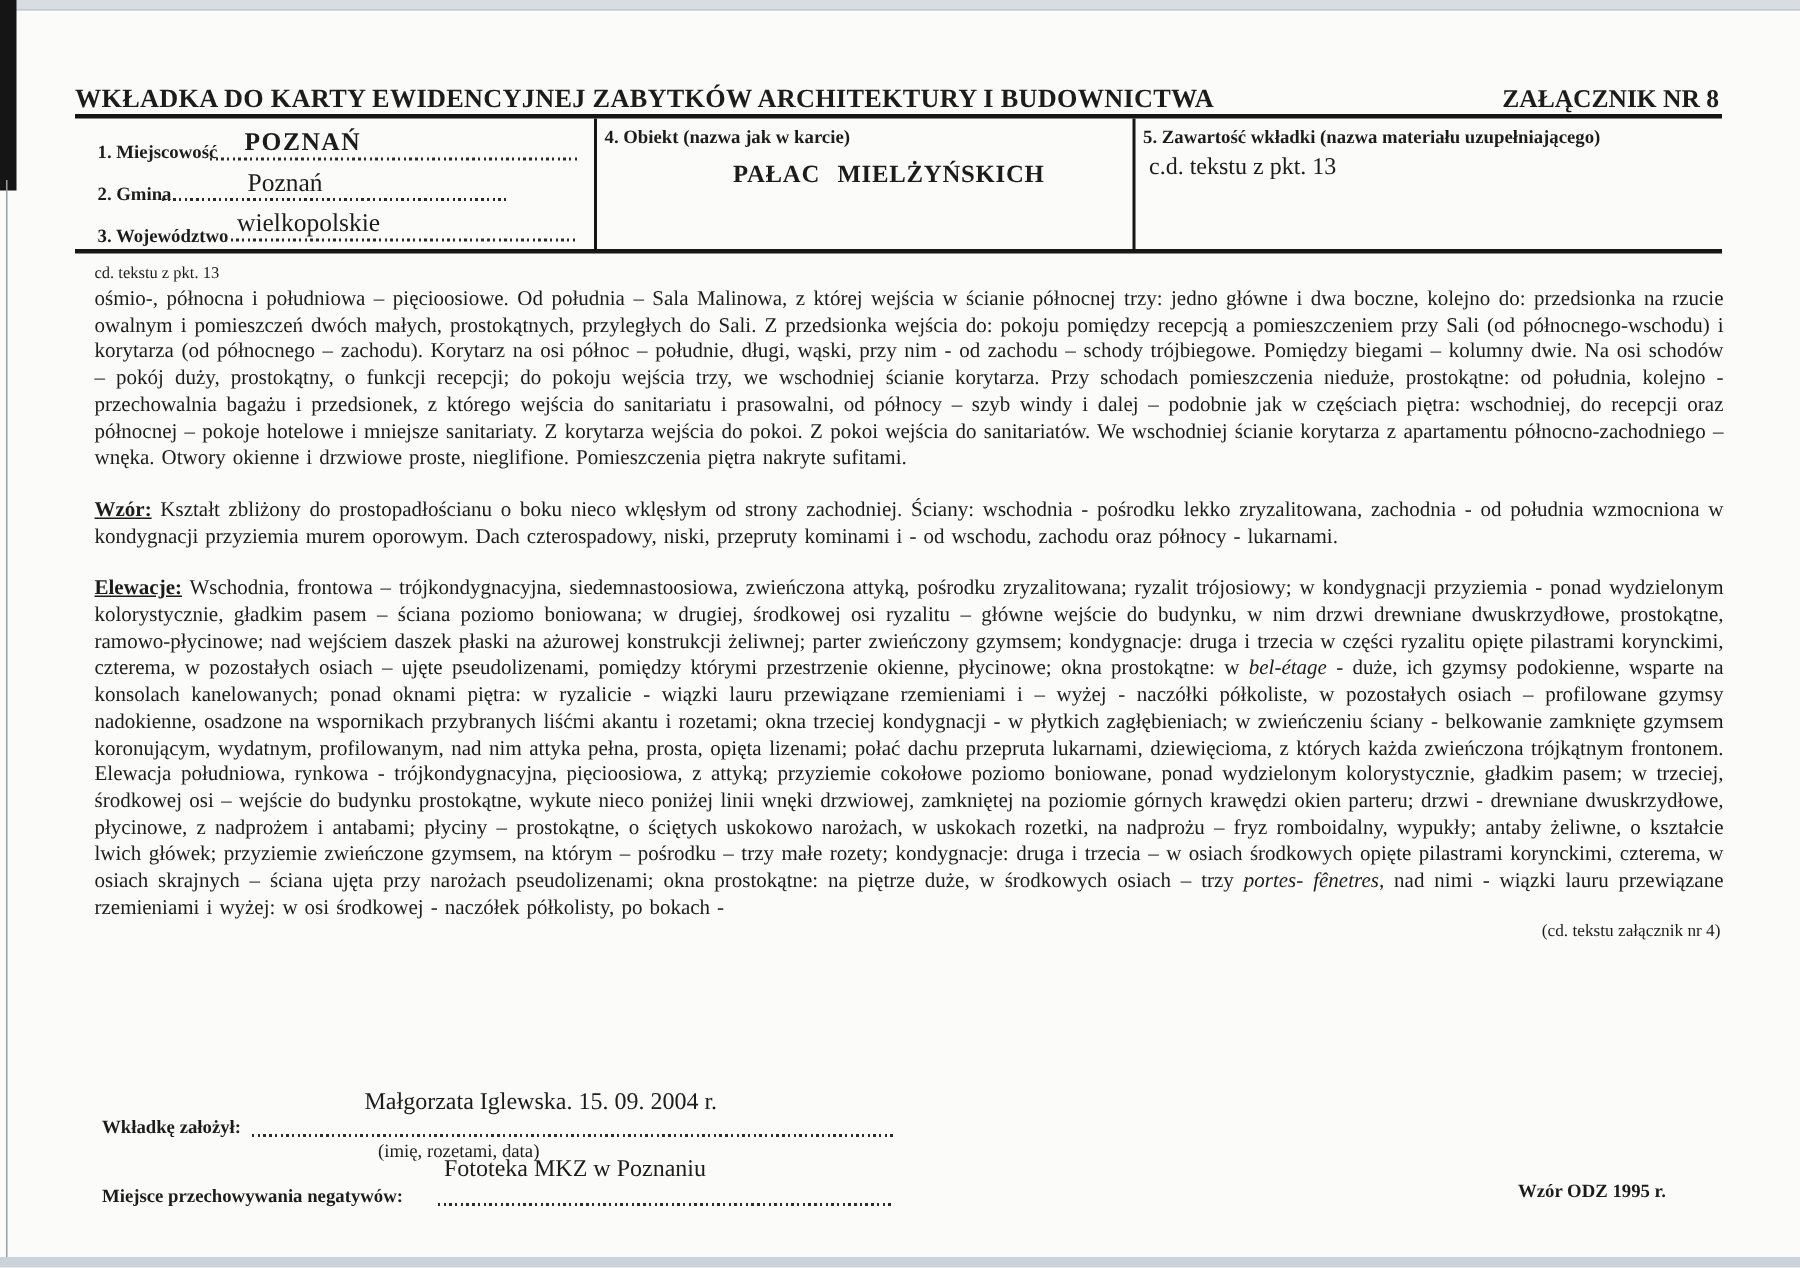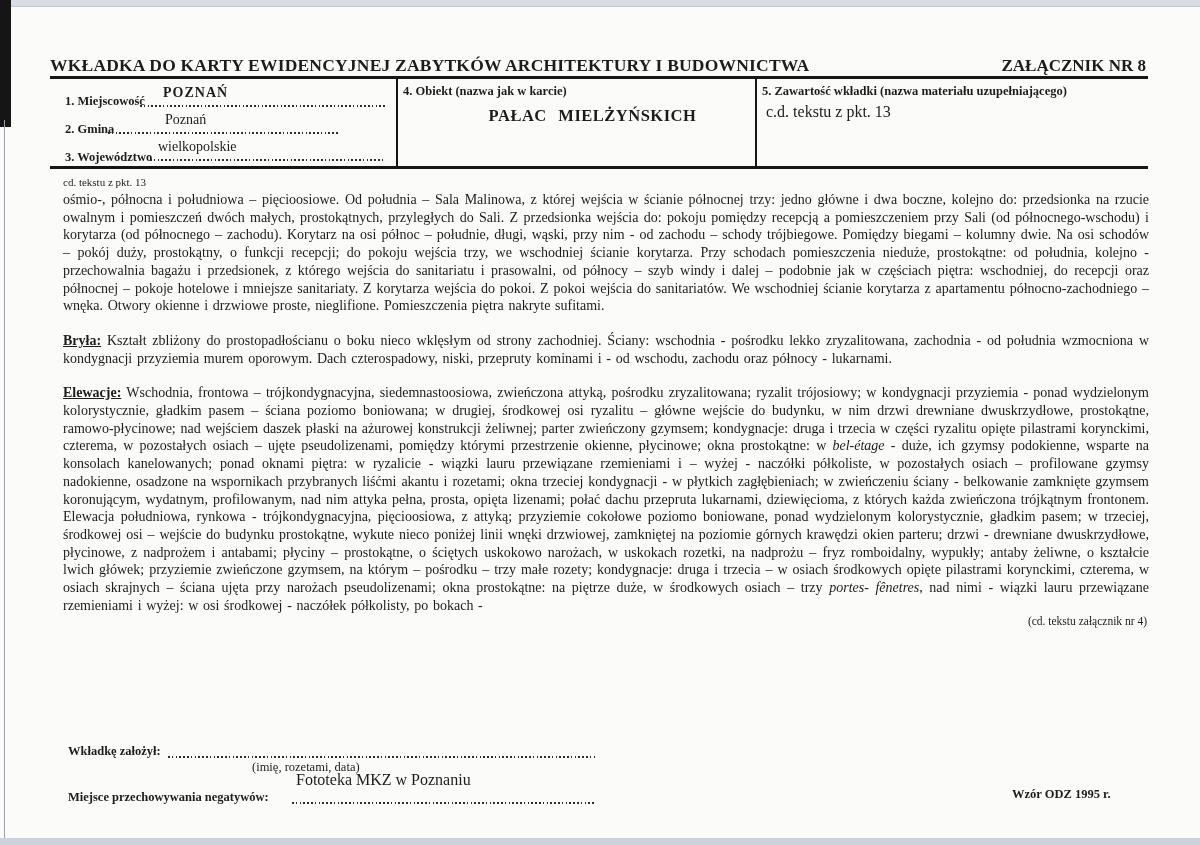--- a/index.html
+++ b/index.html
@@ -22,21 +22,21 @@
   .doc-title{font-size:17.5px;font-weight:bold;letter-spacing:0.2px;white-space:nowrap;}
   .annex{font-size:17px;font-weight:bold;white-space:nowrap;padding-right:2px;}
   .rule-thick{position:absolute;background:#161616;}
   #rule-top{left:50px;top:76px;width:1098px;height:3px;}
   #rule-bottom{left:50px;top:166px;width:1098px;height:3px;}
   .vline{position:absolute;width:2px;background:#161616;top:79px;height:87px;}
   #vline-1{left:396px;}
   #vline-2{left:755px;}
 
   .flabel{position:absolute;font-size:12.5px;font-weight:bold;white-space:nowrap;}
-  .fvalue{position:absolute;font-size:14px;white-space:nowrap;}
+  .fvalue{position:absolute;font-size:17px;white-space:nowrap;}
   .fvalue.bold{font-weight:bold;letter-spacing:1px;}
   .dots{position:absolute;height:2px;background-image:repeating-linear-gradient(90deg,#2d2d2d 0 1.6px,transparent 1.6px 3.8px);}
 
   .box-label{position:absolute;font-size:12.5px;font-weight:bold;white-space:nowrap;}
   .object-name{position:absolute;left:396px;width:393px;top:106px;text-align:center;font-size:16.5px;font-weight:bold;word-spacing:7px;letter-spacing:0.5px;}
   .contents-value{position:absolute;left:766px;top:103px;font-size:16px;}
 
   
   .body-text{position:absolute;left:63px;top:176px;width:1086px;}
   .cont-note{font-size:11px;margin:0 0 3px 0;}
@@ -85,25 +85,26 @@
 
   <div class="vline" id="vline-2"></div>
   <span class="box-label" style="left:762px;top:84px;">5. Zawartość wkładki (nazwa materiału uzupełniającego)</span>
   <span class="contents-value">c.d. tekstu z pkt. 13</span>
 
   <div class="rule-thick" id="rule-bottom"></div>
 
   <div class="body-text">
     <p class="cont-note">cd. tekstu z pkt. 13</p>
     <p class="para">ośmio-, północna i południowa – pięcioosiowe. Od południa – Sala Malinowa, z której wejścia w ścianie północnej trzy: jedno główne i dwa boczne, kolejno do: przedsionka na rzucie owalnym i pomieszczeń dwóch małych, prostokątnych, przyległych do Sali. Z przedsionka wejścia do: pokoju pomiędzy recepcją a pomieszczeniem przy Sali (od północnego-wschodu) i korytarza (od północnego – zachodu). Korytarz na osi północ – południe, długi, wąski, przy nim - od zachodu – schody trójbiegowe. Pomiędzy biegami – kolumny dwie. Na osi schodów – pokój duży, prostokątny, o funkcji recepcji; do pokoju wejścia trzy, we wschodniej ścianie korytarza. Przy schodach pomieszczenia nieduże, prostokątne: od południa, kolejno - przechowalnia bagażu i przedsionek, z którego wejścia do sanitariatu i prasowalni, od północy – szyb windy i dalej – podobnie jak w częściach piętra: wschodniej, do recepcji oraz północnej – pokoje hotelowe i mniejsze sanitariaty. Z korytarza wejścia do pokoi. Z pokoi wejścia do sanitariatów. We wschodniej ścianie korytarza z apartamentu północno-zachodniego – wnęka. Otwory okienne i drzwiowe proste, nieglifione. Pomieszczenia piętra nakryte sufitami.</p>
-    <p class="para"><span class="plabel">Bryła:</span><span> Kształt zbliżony do prostopadłościanu o boku nieco wklęsłym od strony zachodniej. Ściany: wschodnia - pośrodku lekko zryzalitowana, zachodnia - od południa wzmocniona w kondygnacji przyziemia murem oporowym. Dach czterospadowy, niski, przepruty kominami i - od wschodu, zachodu oraz północy - lukarnami.</span></p>
+    <p class="para"><span class="plabel">Wzór:</span><span> Kształt zbliżony do prostopadłościanu o boku nieco wklęsłym od strony zachodniej. Ściany: wschodnia - pośrodku lekko zryzalitowana, zachodnia - od południa wzmocniona w kondygnacji przyziemia murem oporowym. Dach czterospadowy, niski, przepruty kominami i - od wschodu, zachodu oraz północy - lukarnami.</span></p>
     <p class="para"><span class="plabel">Elewacje:</span><span> Wschodnia, frontowa – trójkondygnacyjna, siedemnastoosiowa, zwieńczona attyką, pośrodku zryzalitowana; ryzalit trójosiowy; w kondygnacji przyziemia - ponad wydzielonym kolorystycznie, gładkim pasem – ściana poziomo boniowana; w drugiej, środkowej osi ryzalitu – główne wejście do budynku, w nim drzwi drewniane dwuskrzydłowe, prostokątne, ramowo-płycinowe; nad wejściem daszek płaski na ażurowej konstrukcji żeliwnej; parter zwieńczony gzymsem; kondygnacje: druga i trzecia w części ryzalitu opięte pilastrami korynckimi, czterema, w pozostałych osiach – ujęte pseudolizenami, pomiędzy którymi przestrzenie okienne, płycinowe; okna prostokątne: w </span><i>bel-étage</i><span> - duże, ich gzymsy podokienne, wsparte na konsolach kanelowanych; ponad oknami piętra: w ryzalicie - wiązki lauru przewiązane rzemieniami i – wyżej - naczółki półkoliste, w pozostałych osiach – profilowane gzymsy nadokienne, osadzone na wspornikach przybranych liśćmi akantu i rozetami; okna trzeciej kondygnacji - w płytkich zagłębieniach; w zwieńczeniu ściany - belkowanie zamknięte gzymsem koronującym, wydatnym, profilowanym, nad nim attyka pełna, prosta, opięta lizenami; połać dachu przepruta lukarnami, dziewięcioma, z których każda zwieńczona trójkątnym frontonem. Elewacja południowa, rynkowa - trójkondygnacyjna, pięcioosiowa, z attyką; przyziemie cokołowe poziomo boniowane, ponad wydzielonym kolorystycznie, gładkim pasem; w trzeciej, środkowej osi – wejście do budynku prostokątne, wykute nieco poniżej linii wnęki drzwiowej, zamkniętej na poziomie górnych krawędzi okien parteru; drzwi - drewniane dwuskrzydłowe, płycinowe, z nadprożem i antabami; płyciny – prostokątne, o ściętych uskokowo narożach, w uskokach rozetki, na nadprożu – fryz romboidalny, wypukły; antaby żeliwne, o kształcie lwich główek; przyziemie zwieńczone gzymsem, na którym – pośrodku – trzy małe rozety; kondygnacje: druga i trzecia – w osiach środkowych opięte pilastrami korynckimi, czterema, w osiach skrajnych – ściana ujęta przy narożach pseudolizenami; okna prostokątne: na piętrze duże, w środkowych osiach – trzy </span><i>portes- fênetres</i><span>, nad nimi - wiązki lauru przewiązane rzemieniami i wyżej: w osi środkowej - naczółek półkolisty, po bokach -</span></p>
     <div class="cont-footer">(cd. tekstu załącznik nr 4)</div>
   </div>
 
+  <span class="sig-value" style="left:243px;top:726px;">Małgorzata Iglewska. 15. 09. 2004 r.</span>
   <span class="sig-label" style="left:68px;top:744px;">Wkładkę założył:</span>
   <div class="dots" style="left:168px;top:756px;width:428px;"></div>
   <span class="sig-hint" style="left:252px;top:760px;">(imię, rozetami, data)</span>
 
   <span class="sig-value" style="left:296px;top:771px;">Fototeka MKZ w Poznaniu</span>
   <span class="sig-label" style="left:68px;top:790px;">Miejsce przechowywania negatywów:</span>
   <div class="dots" style="left:292px;top:802px;width:304px;"></div>
 
   <span class="wzor" style="left:1012px;top:787px;">Wzór ODZ 1995 r.</span>
 

